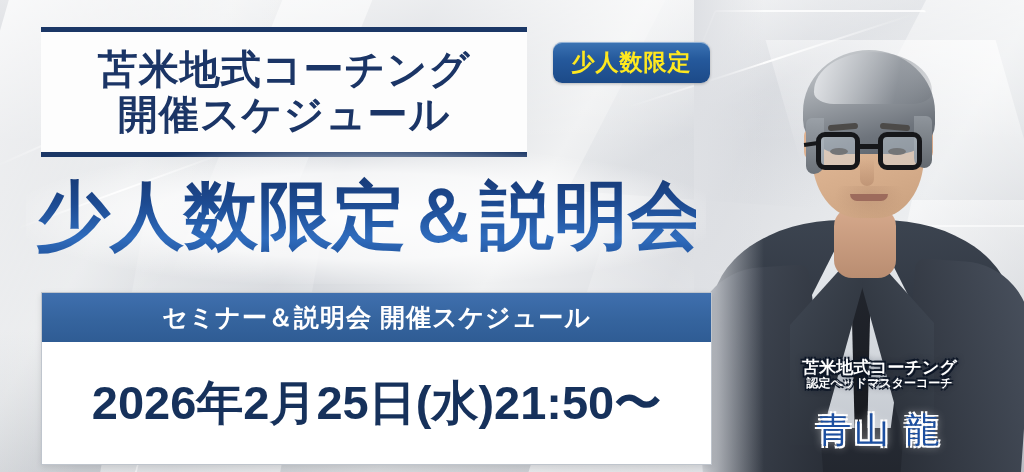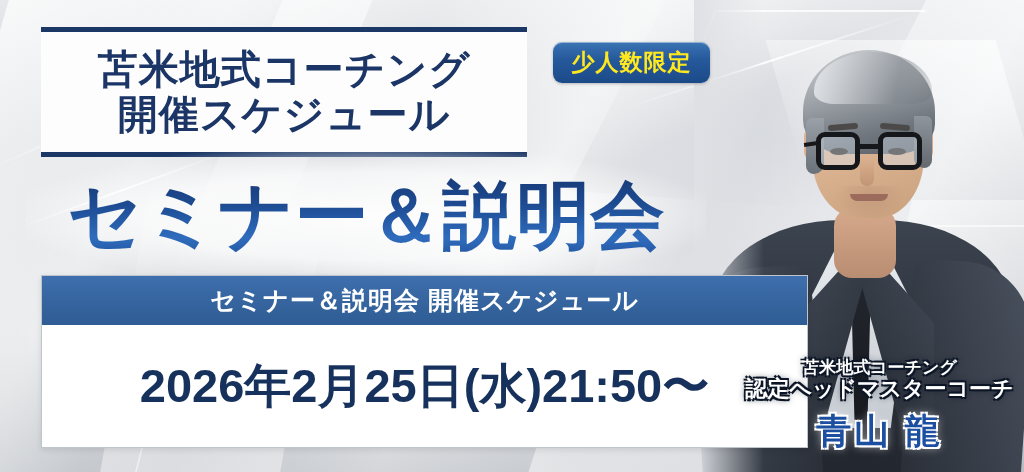--- a/index.html
+++ b/index.html
@@ -295,22 +295,22 @@
     -webkit-background-clip: text;
     background-clip: text;
     color: transparent;
     text-shadow: 0 0 0 rgba(0,0,0,0);
   }
 
   
   .sched-panel {
     position: absolute;
     left: 41px;
-    top: 275px;
-    width: 767px;
+    top: 292px;
+    width: 671px;
     height: 173px;
     background: #ffffff;
     border: 1px solid #bfc5cd;
     box-sizing: border-box;
     box-shadow: 0 2px 6px rgba(0,0,0,.10);
   }
   .sched-bar {
     height: 49px;
     background: linear-gradient(180deg, #3f6fae 0%, #35649e 55%, #2f5c94 100%);
     color: #ffffff;
@@ -347,25 +347,25 @@
     font-size: 17px;
     font-weight: bold;
     color: #ffffff;
     letter-spacing: 0px;
     white-space: nowrap;
     text-shadow:
       -1.6px -1.6px 0 #0d1626, 1.6px -1.6px 0 #0d1626,
       -1.6px  1.6px 0 #0d1626, 1.6px  1.6px 0 #0d1626,
        0 0 7px rgba(10,20,40,.95);
   }
-  .presenter-role.r2 { font-size: 22px; }
+  .presenter-role.r2 { font-size: 12px; }
   .presenter-name {
-    margin-top: 9px;
+    margin-top: 20px;
     font-size: 35px;
-    font-weight: bold;
+    font-weight: normal;
     color: #1c4fa0;
     letter-spacing: 3px;
     white-space: nowrap;
     text-shadow:
       -2px -2px 0 #ffffff, 2px -2px 0 #ffffff,
       -2px  2px 0 #ffffff, 2px  2px 0 #ffffff,
        0 0 10px rgba(255,255,255,.95);
   }
 </style>
 </head>
@@ -424,21 +424,21 @@
 
   <div class="title-box">
     <div class="title-line">苫米地式コーチング</div>
     <div class="title-line">開催スケジュール</div>
   </div>
 
   <div class="badge badge-1">少人数限定</div>
 
   <div class="headline-wrap">
     <div class="headline-glow"></div>
-    <div class="headline">セミナー＆説明会</div>
+    <div class="headline">少人数限定＆説明会</div>
   </div>
 
   <div class="sched-panel">
     <div class="sched-bar">セミナー＆説明会 開催スケジュール</div>
     <div class="sched-date">2026年2月25日(水)21:50〜</div>
   </div>
 
   <div class="presenter">
     <div class="presenter-role">苫米地式コーチング</div>
     <div class="presenter-role r2">認定ヘッドマスターコーチ</div>

